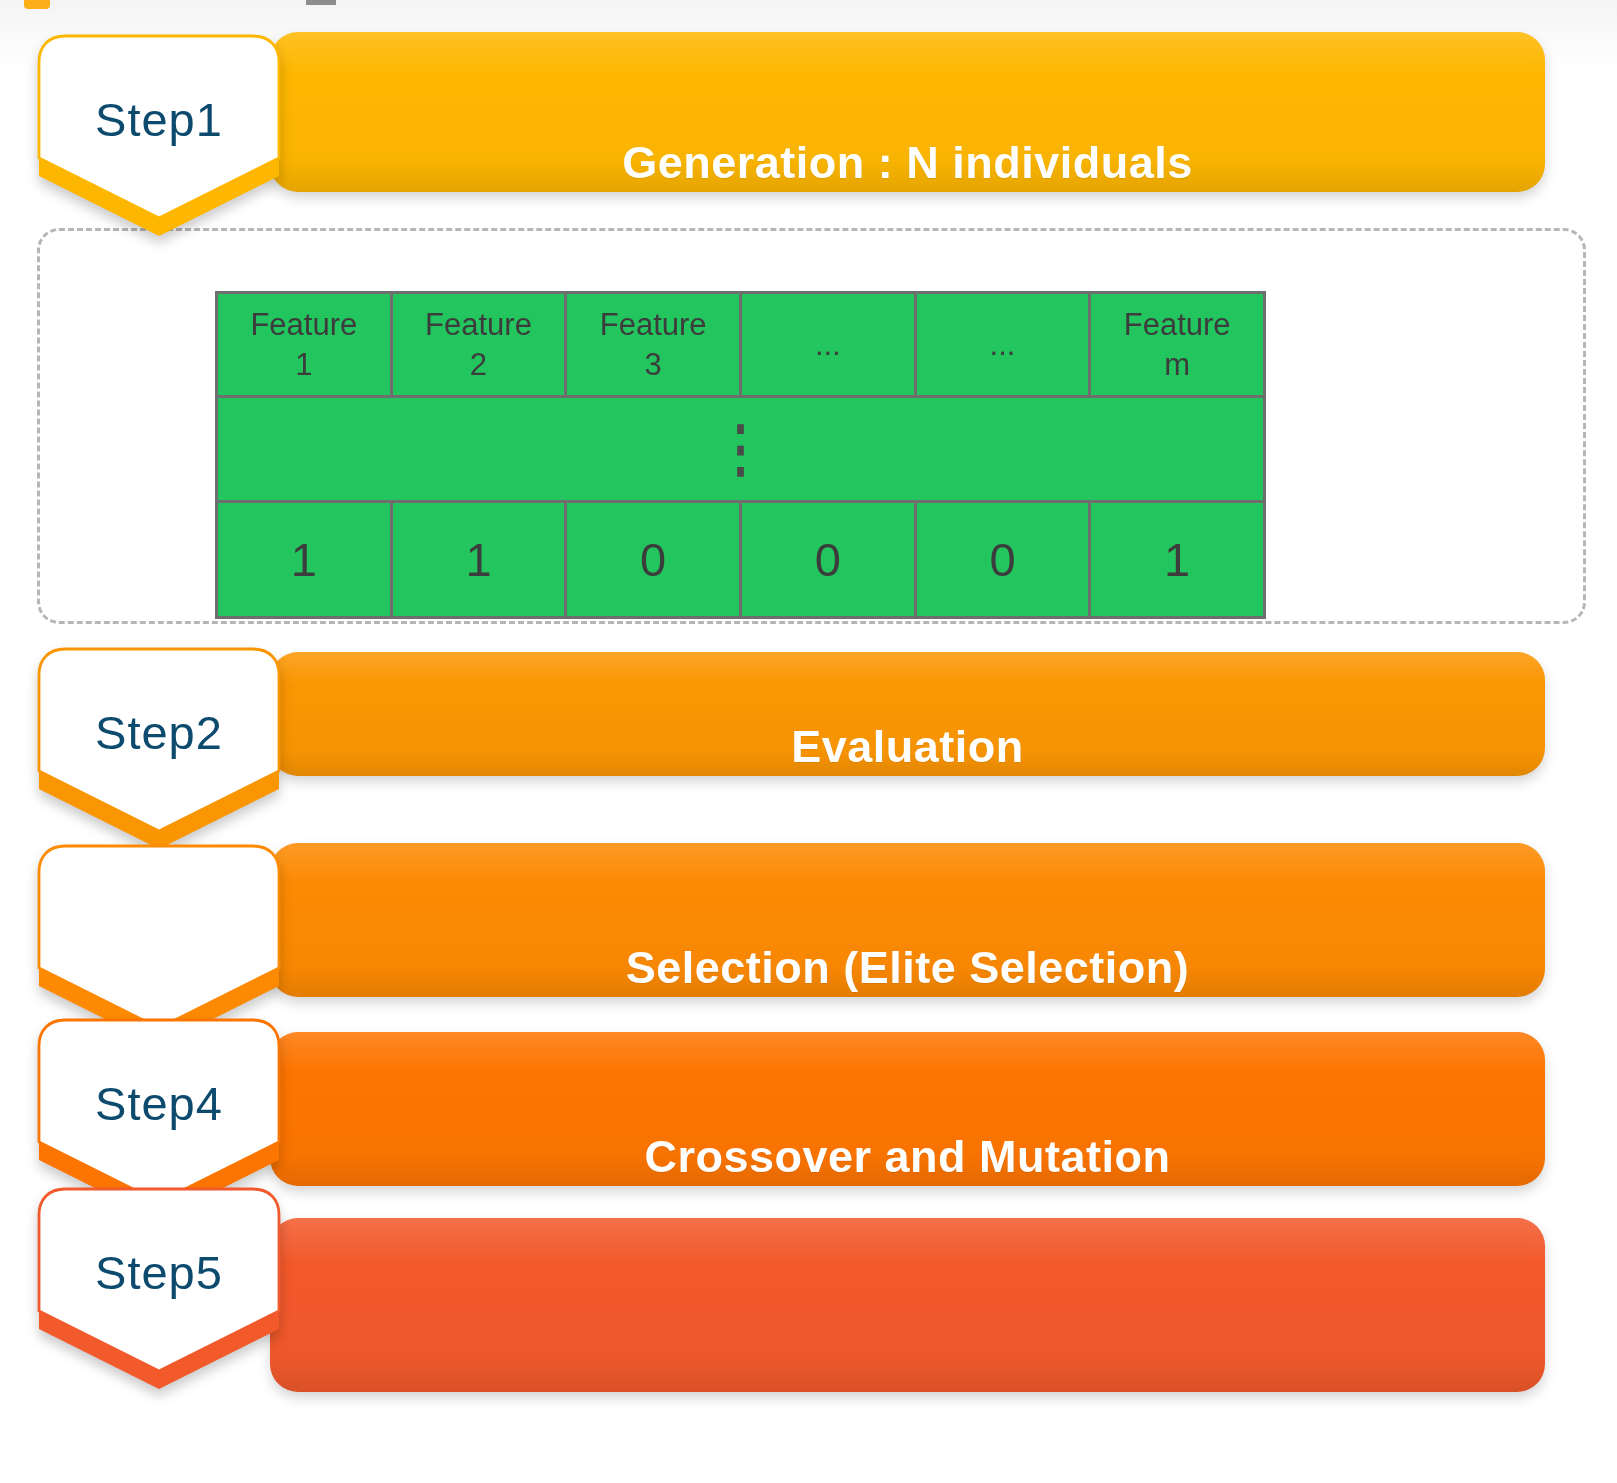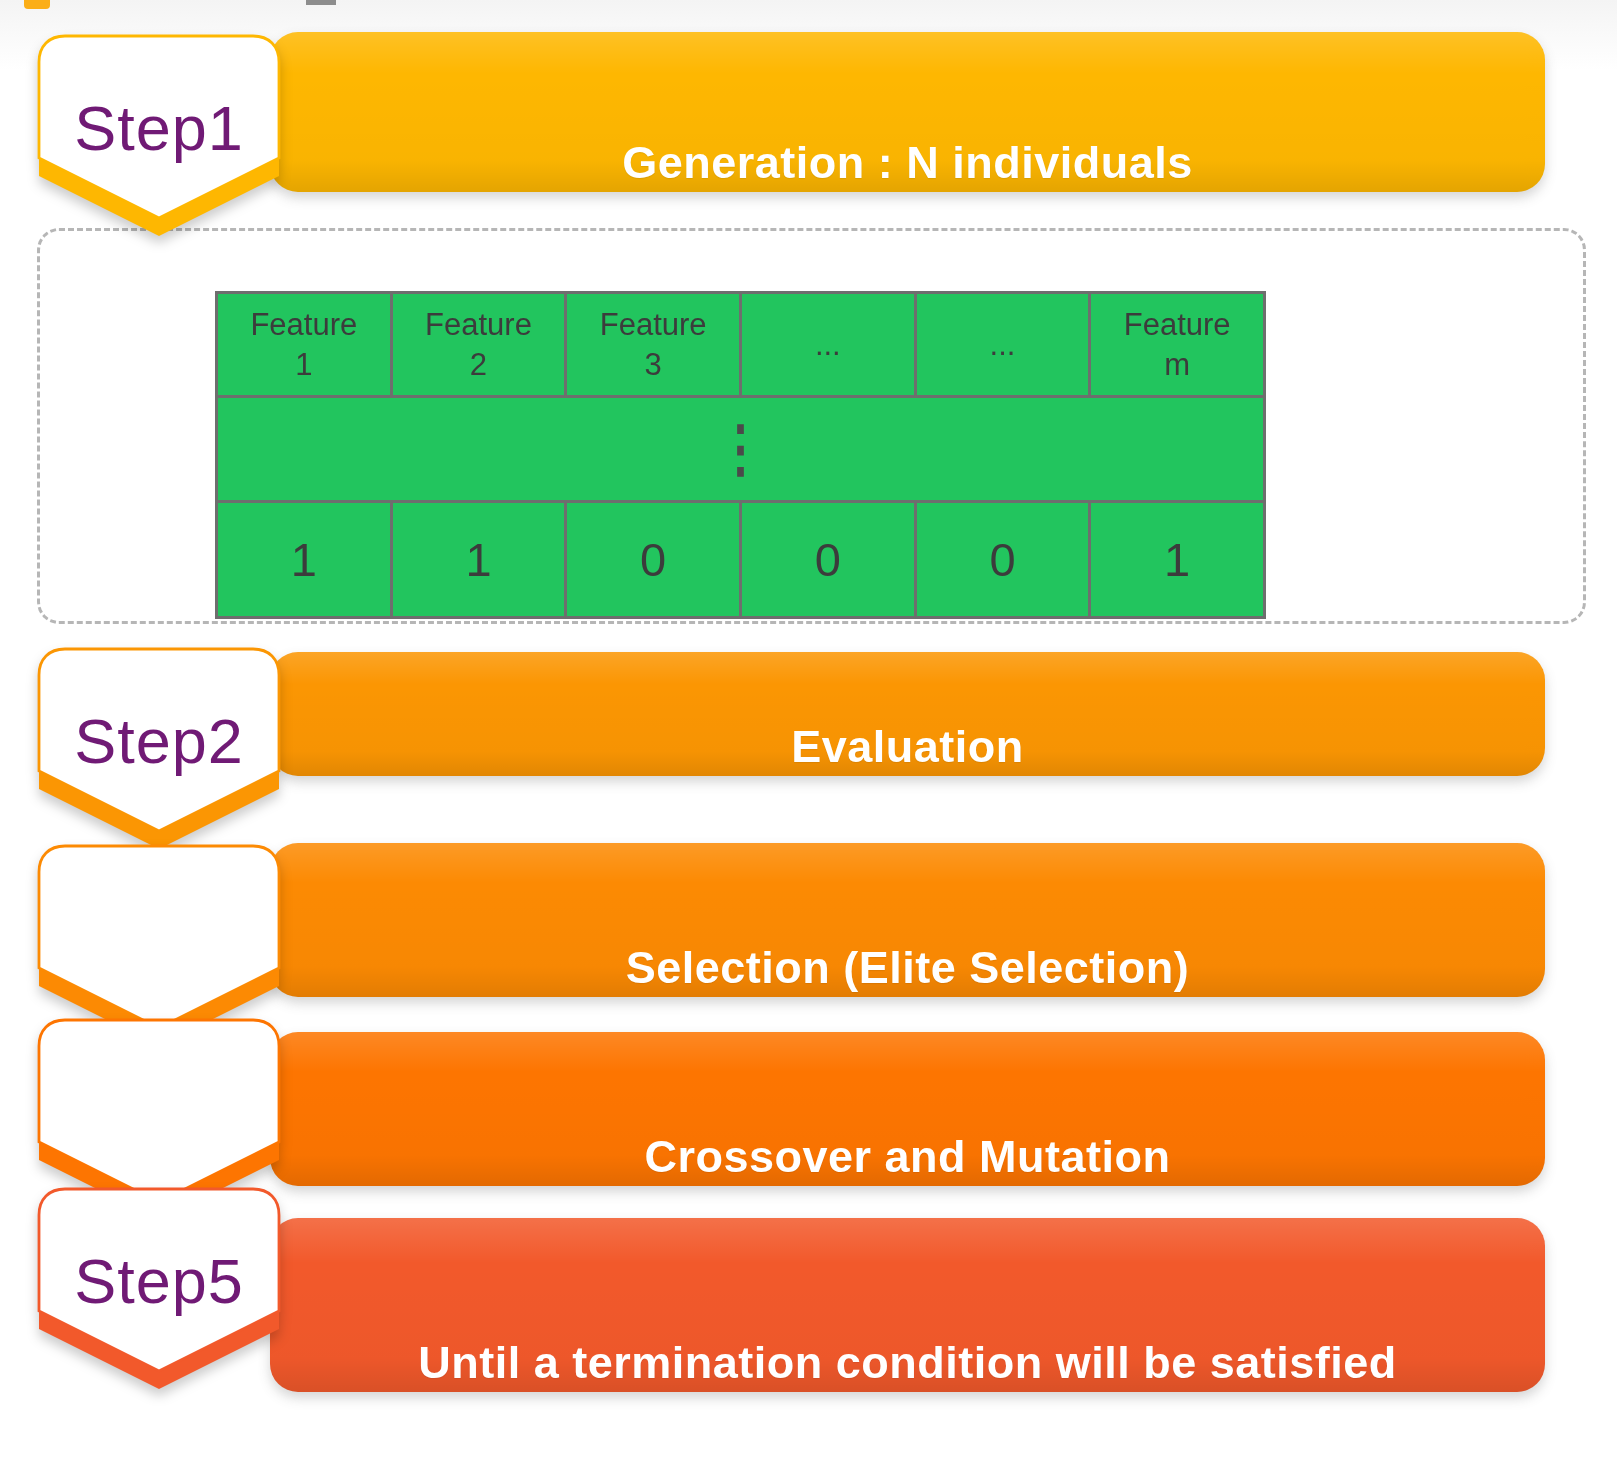--- a/index.html
+++ b/index.html
@@ -27,21 +27,21 @@
   }
   .bar-title{
     color:#ffffff;font-weight:700;font-size:45px;letter-spacing:0.5px;
     text-align:center;line-height:58px;
     text-shadow:0 1px 1px rgba(0,0,0,0.08);
   }
   .badge{position:absolute;left:35px;width:248px;height:212px;z-index:2;}
   .badge svg{position:absolute;inset:0;filter:drop-shadow(0 7px 6px rgba(0,0,0,0.20));}
   .badge-label{
     position:absolute;left:0;right:0;top:60px;text-align:center;
-    font-size:63px;color:#701a75;letter-spacing:1px;
+    font-size:47px;color:#0c4a6e;letter-spacing:1px;
   }
 
   
   .dashed-box{
     position:absolute;left:37px;top:228px;width:1543px;height:390px;
     border:3px dashed #b6b6b6;border-radius:22px;background:transparent;
   }
 
   
   .pop-table{
@@ -164,26 +164,26 @@
 
   <div class="step-row">
     <div class="bar" style="top: 1032px; height: 154px; background-color: rgb(253, 117, 1);">
       <div class="bar-title">Crossover and Mutation</div>
     </div>
     <div class="badge" style="top:1016px;">
       <svg viewBox="0 0 124 106">
         <path d="M15 11 H109 C117 11 122 16 122 24 V72 L62 102 L2 72 V24 C2 16 7 11 15 11 Z" fill="#fd7501"></path>
         <path d="M15 2 H109 C117 2 122 7 122 15 V63 L62 93 L2 63 V15 C2 7 7 2 15 2 Z" fill="#ffffff" stroke-width="1.4" stroke="#fd7501"></path>
       </svg>
+      <div class="badge-label">Step4</div>
     </div>
   </div>
 
   <div class="step-row">
     <div class="bar" style="top: 1218px; height: 174px; background-color: rgb(242, 89, 43);">
-      <div class="bar-title">Until a termination condition will be satisfied</div>
     </div>
     <div class="badge" style="top:1185px;">
       <svg viewBox="0 0 124 106">
         <path d="M15 11 H109 C117 11 122 16 122 24 V72 L62 102 L2 72 V24 C2 16 7 11 15 11 Z" fill="#f2592b"></path>
         <path d="M15 2 H109 C117 2 122 7 122 15 V63 L62 93 L2 63 V15 C2 7 7 2 15 2 Z" fill="#ffffff" stroke-width="1.4" stroke="#f2592b"></path>
       </svg>
       <div class="badge-label">Step5</div>
     </div>
   </div>
 

